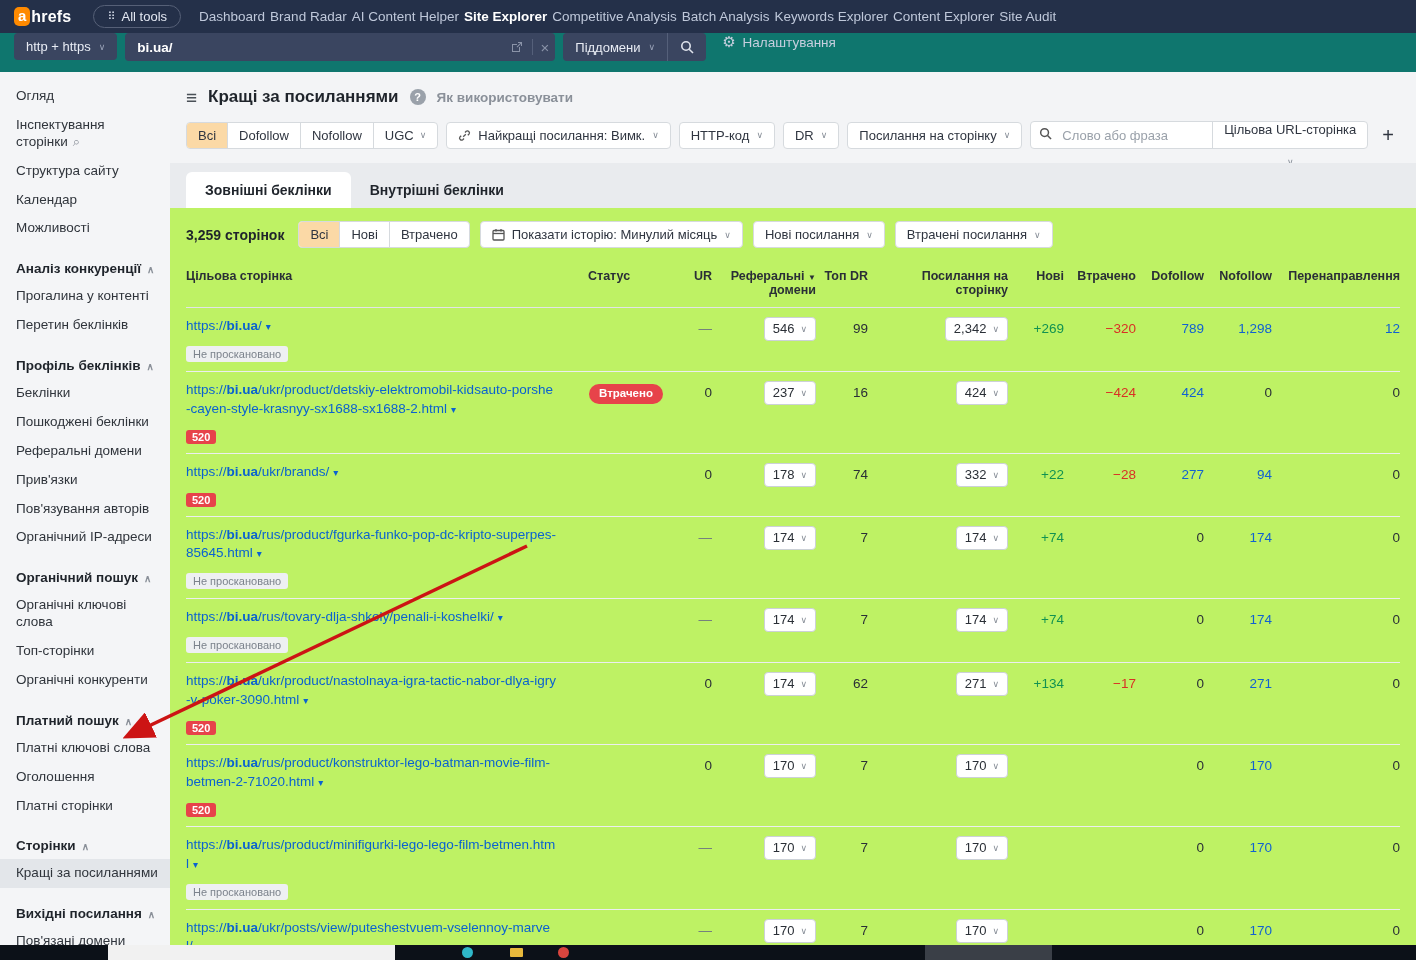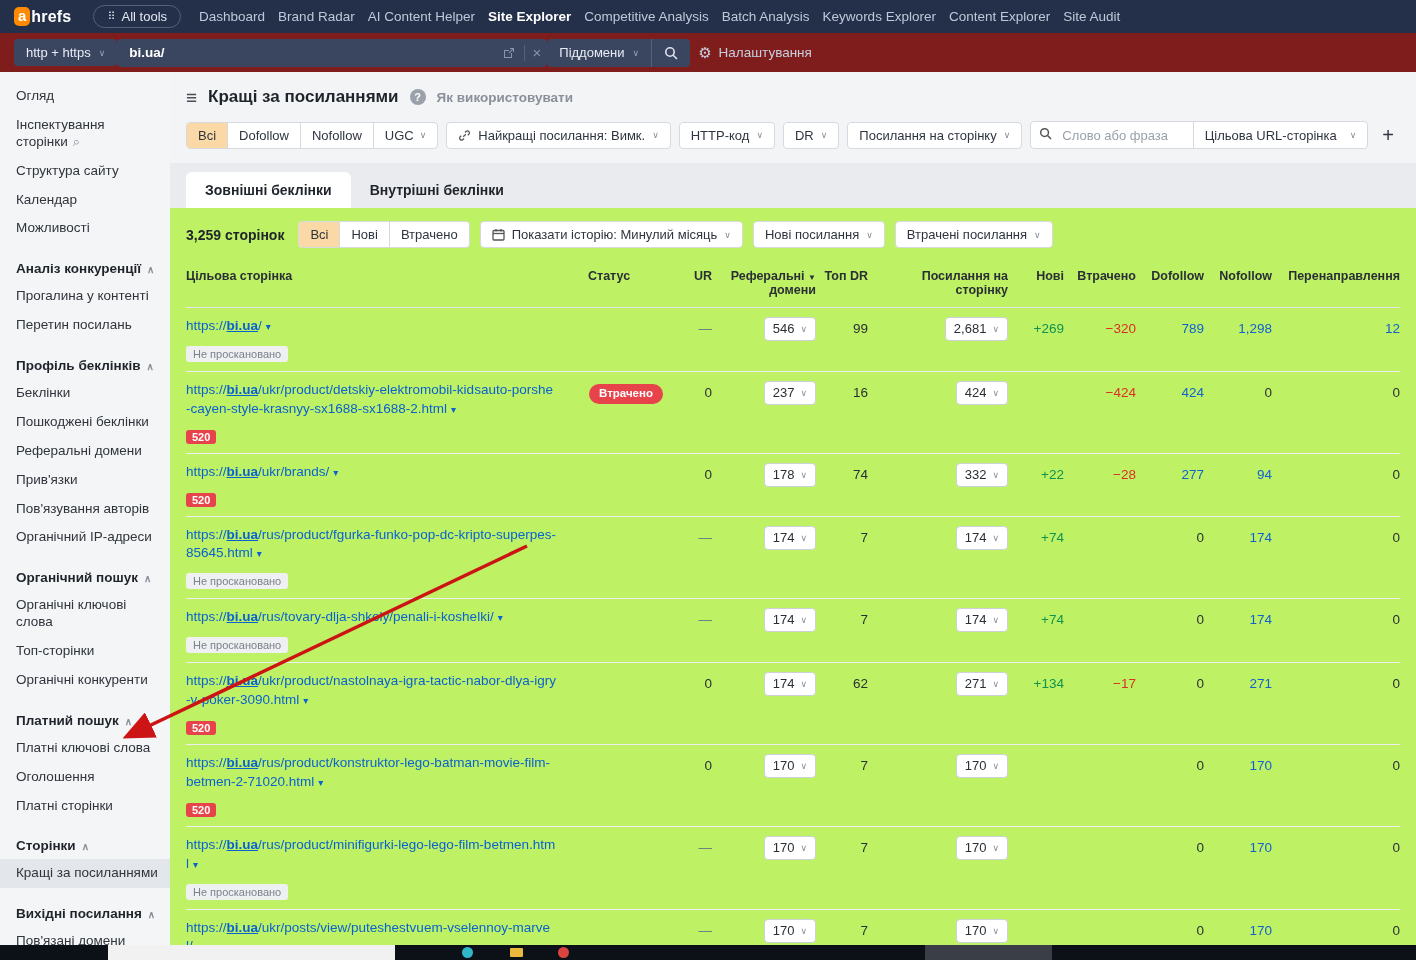--- a/index.html
+++ b/index.html
@@ -7,25 +7,25 @@
   body { font-family:"Liberation Sans", sans-serif; }
   .app { position:relative; width:1416px; height:960px; background:#fff; overflow:hidden; }
 
   
   .topbar { height:33px; background:#243049; display:flex; align-items:center; padding:0 14px; gap:18px; }
   .logo { display:flex; align-items:center; gap:1px; margin-right:4px; cursor:pointer; }
   .logo-a { background:#ff8a00; color:#fff; font-weight:bold; font-size:15px; border-radius:5px; padding:0 4px 2px; line-height:17px; }
   .logo-rest { color:#fff; font-weight:bold; font-size:16px; letter-spacing:.2px; }
   .all-tools { display:flex; align-items:center; gap:7px; border:1px solid #5a6residual57a; border:1px solid #566077; border-radius:14px; padding:3px 13px; color:#e3e8f2; font-size:13px; cursor:pointer; }
   .grid-glyph { color:#cfd6e4; font-size:11px; letter-spacing:-1px; }
-  .nav-items { display:flex; gap:13px; align-items:center; }
+  .nav-items { display:flex; gap:5px; align-items:center; }
   .nav-item { color:#bfc8da; font-size:13.5px; cursor:pointer; white-space:nowrap; }
   .nav-item.active { color:#ffffff; font-weight:bold; }
 
-  .searchrow { height:39px; background:#7f1d1d; display:flex; align-items:center; padding:0 14px; }
+  .searchrow { height:39px; background:#0f766e; display:flex; align-items:flex-start; padding:0 14px; gap:8px; }
   .proto { display:flex; align-items:center; gap:8px; background:#3a4560; color:#e8ecf4; font-size:13px; border-radius:4px; padding:6px 12px; cursor:pointer; }
   .urlbox { display:flex; align-items:center; background:#3a4560; border-radius:4px; width:430px; height:28px; padding:0 6px 0 10px; }
   .urlbox input { flex:1; background:transparent; border:none; outline:none; color:#fff; font-size:13.5px; font-weight:bold; font-family:"Liberation Sans",sans-serif; }
   .url-icons { display:flex; align-items:center; gap:8px; color:#8a93a8; }
   .icon-ext svg { display:block; }
   .icon-x { font-size:15px; line-height:1; cursor:pointer; color:#8a93a8; }
   .vdiv { width:1px; height:16px; background:#55607a; }
   .modebox { display:flex; align-items:center; background:#3a4560; border-radius:4px; height:28px; }
   .mode-label { display:flex; gap:8px; align-items:center; color:#e8ecf4; font-size:13px; padding:0 12px; cursor:pointer; }
   .mode-search { padding:0 12px; border-left:1px solid #55607a; height:100%; display:flex; align-items:center; cursor:pointer; }
@@ -53,21 +53,21 @@
   .seg { display:inline-flex; border:1px solid #d6dade; border-radius:4px; background:#fff; overflow:hidden; flex:none; }
   .seg-btn { padding:5px 11px; font-size:13px; color:#2f3540; border-left:1px solid #d6dade; cursor:pointer; display:flex; gap:6px; align-items:center; white-space:nowrap; }
   .seg-btn:first-child { border-left:none; }
   .seg-btn.active { background:#fbd9a6; }
   .btn { display:inline-flex; align-items:center; gap:7px; background:#fff; border:1px solid #d6dade; border-radius:4px; padding:5px 11px; font-size:13px; color:#2f3540; cursor:pointer; white-space:nowrap; flex:none; }
   .caret { color:#858c96; font-size:9px; }
   .search-group { display:flex; align-items:center; background:#fff; border:1px solid #d6dade; border-radius:4px; height:28px; flex:1; min-width:0; }
   .search-group .mag { margin:0 8px; flex:none; }
   .search-group input { flex:1; min-width:0; border:none; outline:none; font-size:13px; color:#2f3540; font-family:"Liberation Sans",sans-serif; }
   .search-group input::placeholder { color:#9aa1aa; }
-  .target-url-select { display:flex; align-items:center; gap:13px; border-left:1px solid #d6dade; padding:0 11px; height:100%; font-size:13px; color:#2f3540; cursor:pointer; white-space:nowrap; }
+  .target-url-select { display:flex; align-items:center; gap:20px; border-left:1px solid #d6dade; padding:0 11px; height:100%; font-size:13px; color:#2f3540; cursor:pointer; white-space:nowrap;flex-direction:column; }
   .plus-btn { font-size:20px; color:#2f3540; padding:0 6px; cursor:pointer; flex:none; }
 
   .tabstrip { background:#e9ebee; display:flex; padding:9px 0 0 16px; flex:none; }
   .tab { font-size:14px; font-weight:bold; color:#1f242b; padding:10px 19px; cursor:pointer; }
   .tab.active { background:#fff; border-radius:6px 6px 0 0; }
 
   .white-area { background:#bef264; flex:1; overflow:hidden; }
   .table-toolbar { display:flex; align-items:center; gap:10px; padding:13px 16px; }
   .count { font-size:14px; font-weight:bold; color:#1f242b; margin-right:4px; }
 
@@ -75,21 +75,21 @@
   .thead, .trow { display:grid; grid-template-columns:minmax(0,1fr) 84px 44px 104px 52px 140px 56px 72px 68px 68px 128px; align-items:start; }
   .thead { font-size:12.5px; font-weight:bold; color:#2a2f36; padding:8px 0 10px; border-bottom:1px solid #e2e4e8; }
   .hcell { cursor:pointer; }
   .hcell.num { text-align:right; }
   .hcell.status { text-align:left; padding-left:4px; }
   .sort { font-size:8px; color:#2a2f36; }
   .trow { border-bottom:1px solid #eceef0; padding:9px 0; font-size:13.5px; color:#2a2f36; }
   .cell.num { text-align:right; line-height:24px; }
   .c-target { padding-right:28px; }
   .url { color:#0a62d0; text-decoration:none; word-break:break-all; line-height:1.4; }
-  .url .domain { font-weight:bold;text-decoration:underline; }
+  .url .domain { font-weight:bold; }
   .url-caret { color:#0a62d0; font-size:10px; margin-left:4px; cursor:pointer; }
   .badge-line { margin-top:10px; }
   .badge { display:inline-block; font-size:11px; border-radius:3px; padding:1px 6px; }
   .badge-520 { background:#e7434a; color:#fff; font-weight:bold; }
   .badge-nc { background:#eef0f2; color:#7b828c; padding:2px 7px; }
   .c-status { text-align:center; line-height:24px; }
   .pill { display:inline-block; background:#e7434a; color:#fff; font-size:11.5px; font-weight:bold; border-radius:11px; padding:3px 10px; line-height:1.2; }
   .c-ur.gray { color:#6b7280; }
   .dd { display:inline-flex; align-items:center; gap:6px; border:1px solid #ccd1d7; border-radius:4px; background:#fff; padding:2px 8px; font-size:13px; cursor:pointer; line-height:18px; }
   .dd-c { color:#858c96; font-size:9px; }
@@ -175,21 +175,21 @@
   <div class="main">
 
     <div class="sidebar" id="sidebar-groups">
         <div class="sb-item">Огляд</div>
         <div class="sb-item">Інспектування сторінки<span class="sb-search">⌕</span></div>
         <div class="sb-item">Структура сайту</div>
         <div class="sb-item">Календар</div>
         <div class="sb-item">Можливості</div>
         <div class="sb-header">Аналіз конкуренції<span class="sb-caret">∧</span></div>
         <div class="sb-item">Прогалина у контенті</div>
-        <div class="sb-item">Перетин посилань</div>
+        <div class="sb-item">Перетин беклінків</div>
         <div class="sb-header">Профіль беклінків<span class="sb-caret">∧</span></div>
         <div class="sb-item">Беклінки</div>
         <div class="sb-item">Пошкоджені беклінки</div>
         <div class="sb-item">Реферальні домени</div>
         <div class="sb-item">Прив'язки</div>
         <div class="sb-item">Пов'язування авторів</div>
         <div class="sb-item">Органічний IP-адреси</div>
         <div class="sb-header">Органічний пошук<span class="sb-caret">∧</span></div>
         <div class="sb-item">Органічні ключові слова</div>
         <div class="sb-item">Топ-сторінки</div>
@@ -310,21 +310,21 @@
                   <div class="badge-line"><span class="badge badge-nc">Не проскановано</span></div>
                 </div>
                 <div class="cell c-status"></div>
                 <div class="cell num c-ur gray">—</div>
                 <div class="cell num c-ref"><span class="dd">
                     <span>546</span>
                     <span class="dd-c">∨</span>
                   </span></div>
                 <div class="cell num c-topdr">99</div>
                 <div class="cell num c-links"><span class="dd">
-                    <span>2,681</span>
+                    <span>2,342</span>
                     <span class="dd-c">∨</span>
                   </span></div>
                 <div class="cell num c-new">+269</div>
                 <div class="cell num c-lost">−320</div>
                 <div class="cell num c-dofollow blue">789</div>
                 <div class="cell num c-nofollow blue">1,298</div>
                 <div class="cell num c-redirects blue">12</div>
               </div>
               <div class="trow">
                 <div class="cell c-target">

